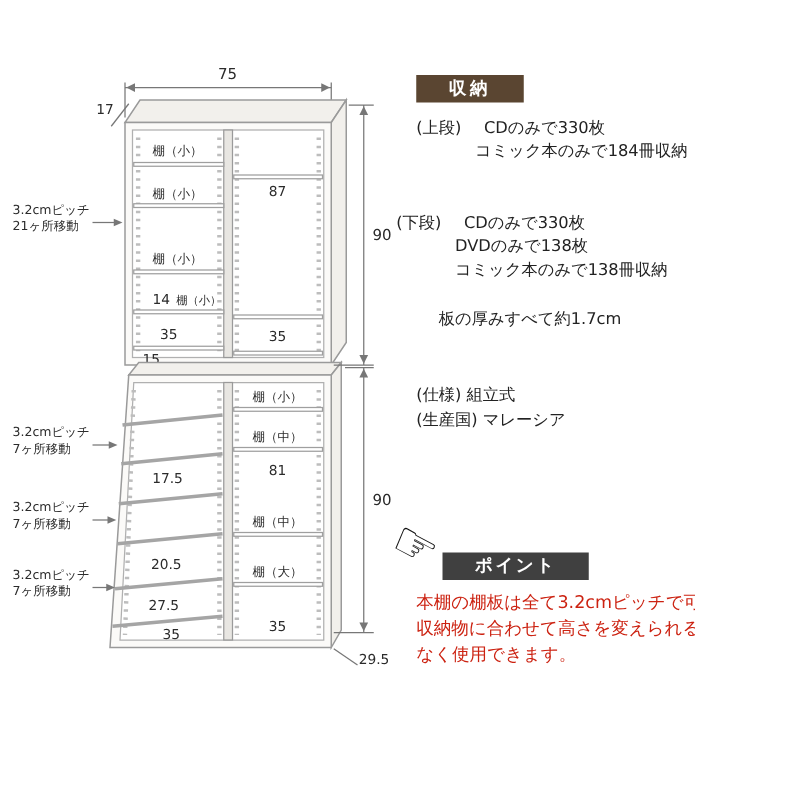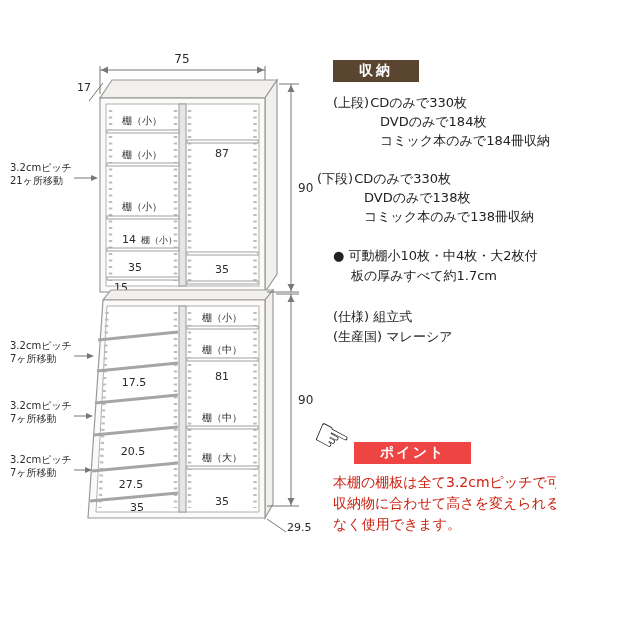--- a/index.html
+++ b/index.html
@@ -1,29 +1,29 @@
 <!DOCTYPE html>
 <html><head>
 <meta charset="utf-8">
 <style>
   html,body{margin:0;padding:0}
   body{width:640px;height:640px;background:#fff;font-family:"DejaVu Sans","Liberation Sans",sans-serif;color:#222}
   .canvas{position:relative;width:556px;height:640px;overflow:hidden;background:#fff}
   .abs{position:absolute}
   .hdr{display:inline-block;color:#fff;font-weight:bold;font-size:14px;padding:2px 26px;letter-spacing:3px}
   .storage-hdr{left:333px;top:60px;background:#5a4531}
-  .point-hdr{left:354px;top:442px;background:#ef4444;letter-spacing:2px}
+  .point-hdr{left:354px;top:442px;background:#404040;letter-spacing:2px}
   .blk{font-size:13px;line-height:19px}
   .upper-blk{left:333px;top:93px}
   .lower-blk{left:317px;top:169px}
   .bullet-blk{left:333px;top:246px;line-height:20px}
   .specs-blk{left:333px;top:307px;line-height:20px}
   .ind{padding-left:47px}
   .ind2{padding-left:18px}
-  .seg-label{margin-right:1px}
+  .seg-label{margin-right:18px}
   .point-text{left:333px;top:472px;width:299px;color:#cc2211;font-size:14px;line-height:21px}
   .hand{left:314px;top:417px;font-size:40px;line-height:1;transform:rotate(28deg);color:#111}
   svg{position:absolute;left:0;top:0}
   .dline{stroke:#777;stroke-width:1;fill:none}
   .cface{fill:#f2f0ec;stroke:#9a9a9a;stroke-width:1.2}
   .cfront{fill:#fbfaf8;stroke:#9a9a9a;stroke-width:1.2}
   .cinner{fill:#ffffff;stroke:#b0b0b0;stroke-width:1}
   .cdiv{fill:#e8e6e2;stroke:#9a9a9a;stroke-width:1}
   .shelf{fill:#fff;stroke:#9f9f9f;stroke-width:1}
   .sshelf{stroke:#a5a5a5;stroke-width:3;fill:none}
@@ -159,32 +159,30 @@
       <text class="t10" x="10" y="476">7ヶ所移動</text>
       <line class="dline" x1="74" y1="470" x2="86" y2="470"></line>
       <polygon class="ah" points="92,470 85,467 85,473"></polygon>
     </g>
   </svg>
 
   <div class="abs hdr storage-hdr">収納</div>
 
   <div class="abs blk upper-blk">
     <div><span class="seg-label">(上段)</span><span>CDのみで330枚</span></div>
-    <div class="ind">DVDのみで184枚</div>
     <div class="ind">コミック本のみで184冊収納</div>
   </div>
 
   <div class="abs blk lower-blk">
     <div><span class="seg-label">(下段)</span><span>CDのみで330枚</span></div>
     <div class="ind">DVDのみで138枚</div>
     <div class="ind">コミック本のみで138冊収納</div>
   </div>
 
   <div class="abs blk bullet-blk">
-    <div>● 可動棚小10枚・中4枚・大2枚付</div>
     <div class="ind2">板の厚みすべて約1.7cm</div>
   </div>
 
   <div class="abs blk specs-blk">
     <div>(仕様) 組立式</div>
     <div>(生産国) マレーシア</div>
   </div>
 
   <div class="abs hand">☞</div>
   <div class="abs hdr point-hdr">ポイント</div>

